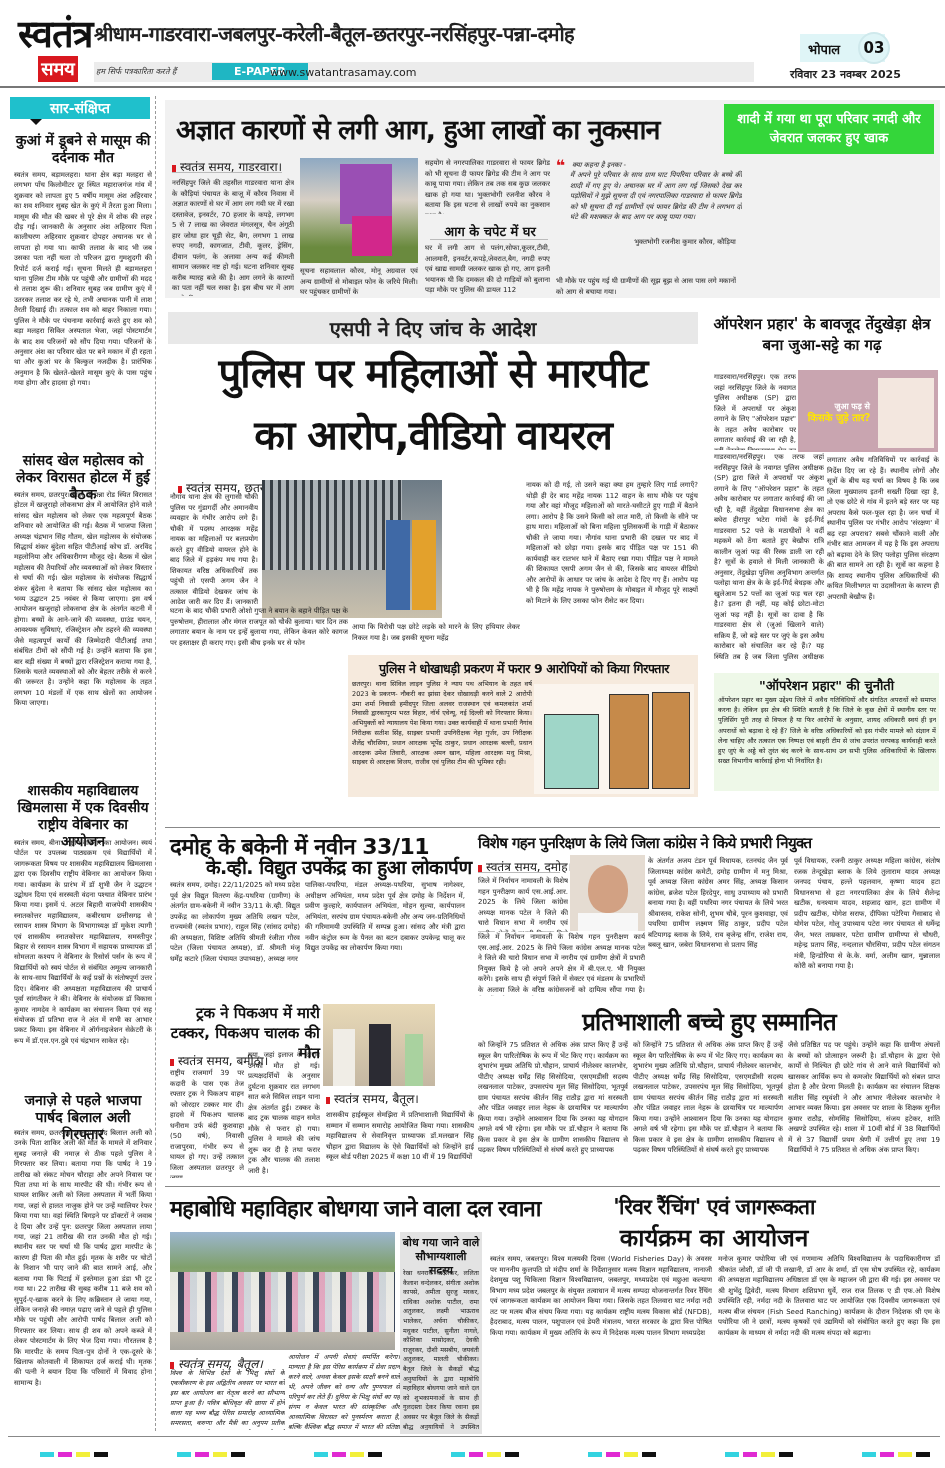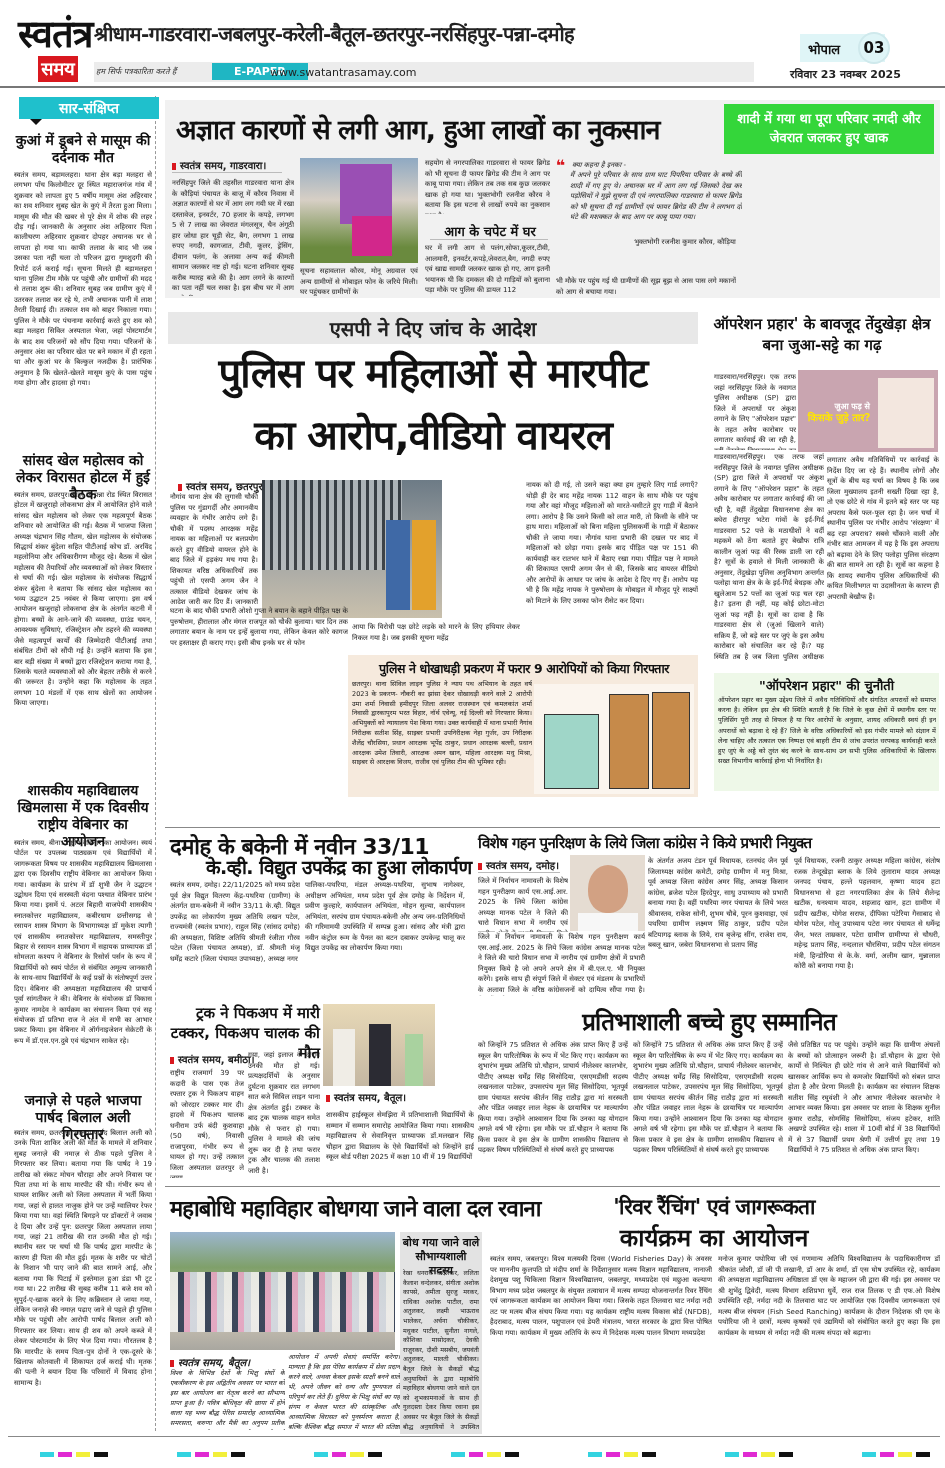--- a/index.html
+++ b/index.html
@@ -12,28 +12,28 @@
   .subbar { left: 94px; top: 62px; width: 660px; height: 20px; background: #ececec; }
   .tagline { left: 96px; top: 65px; font-size: 8px; font-style: italic; color: #333; }
   .epaper { left: 212px; top: 63px; background: #1fb6c3; color: #fff; font-size: 11px; font-weight: bold; padding: 2px 22px; }
   .site { left: 270px; top: 66px; font-size: 11px; color: #222; }
   .edition { left: 800px; top: 34px; height: 28px; width: 85px; background: #dff5f7; }
   .edition-name { left: 808px; top: 40px; font-size: 13px; font-weight: bold; color: #111; }
   .page-no { left: 858px; top: 32px; width: 32px; height: 32px; border-radius: 50%; background: #dff5f7; border: 2px solid #cfe9ec; font-size: 15px; font-weight: bold; line-height: 28px; text-align: center; }
   .date { left: 790px; top: 66px; font-size: 11px; font-weight: bold; color: #222; }
 
   .leftcol { left: 8px; top: 96px; width: 148px; height: 1335px; border-right: 1px dashed #999; }
-  .sec-head { left: 19px; top: 97px; width: 140px; height: 22px; background: #1fc0cc; color: #fff; font-weight: bold; font-size: 14px; text-align: center; line-height: 22px; }
+  .sec-head { left: 10px; top: 97px; width: 140px; height: 22px; background: #1fc0cc; color: #fff; font-weight: bold; font-size: 14px; text-align: center; line-height: 22px; }
   .sec-arrow { left: 30px; top: 119px; width: 0; height: 0; border-left: 6px solid transparent; border-right: 6px solid transparent; border-top: 6px solid #111; }
   .lh { font-weight: bold; font-size: 14px; line-height: 17px; text-align: center; color: #111; }
   .lt { font-size: 7px; line-height: 10.4px; color: #222; text-align: justify; overflow: hidden; }
 
   .hl1 { font-weight: bold; color: #111; }
   .body { font-size: 7px; line-height: 10.5px; color: #222; text-align: justify; overflow: hidden; }
-  .byline { font-size: 10px; font-weight: bold; color: #222; }
+  .byline { font-size: 12px; font-weight: normal; color: #222; }
   .byline::before { content: ""; display: inline-block; width: 4px; height: 7px; background: #d9181f; margin-right: 4px; vertical-align: -1px; }
   .photo { background: #b9b1a4; overflow: hidden; }
   .panel-grey { background: #f1f1f1; }
   .divider { background: #bbb; height: 1px; }
   .reg { height: 5px; width: 14px; }
 </style>
 </head>
 <body>
 
 <div class="abs masthead"></div>

